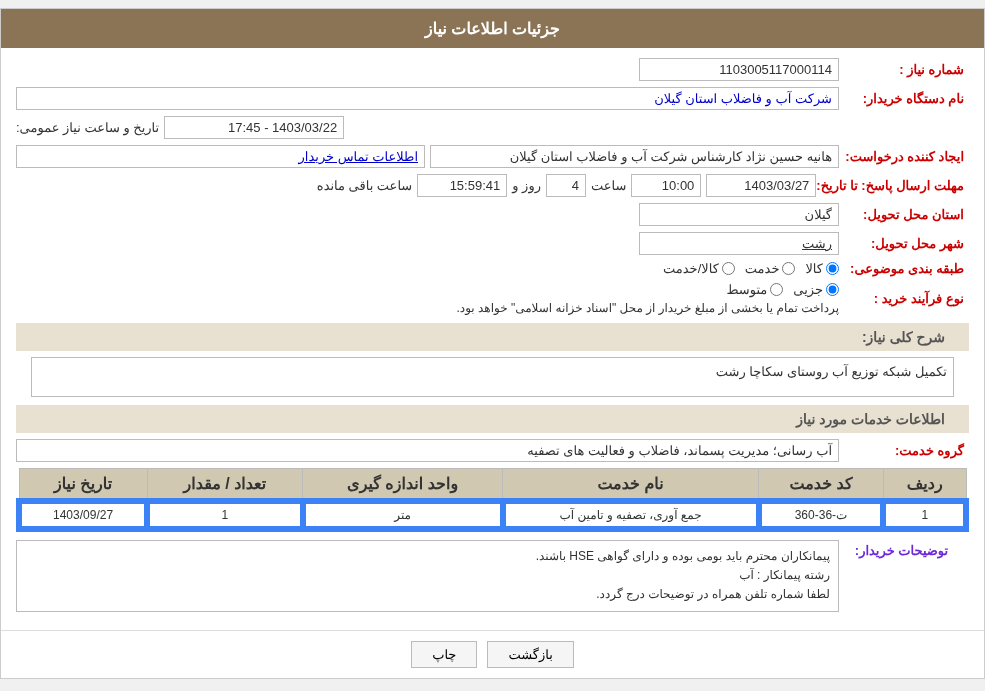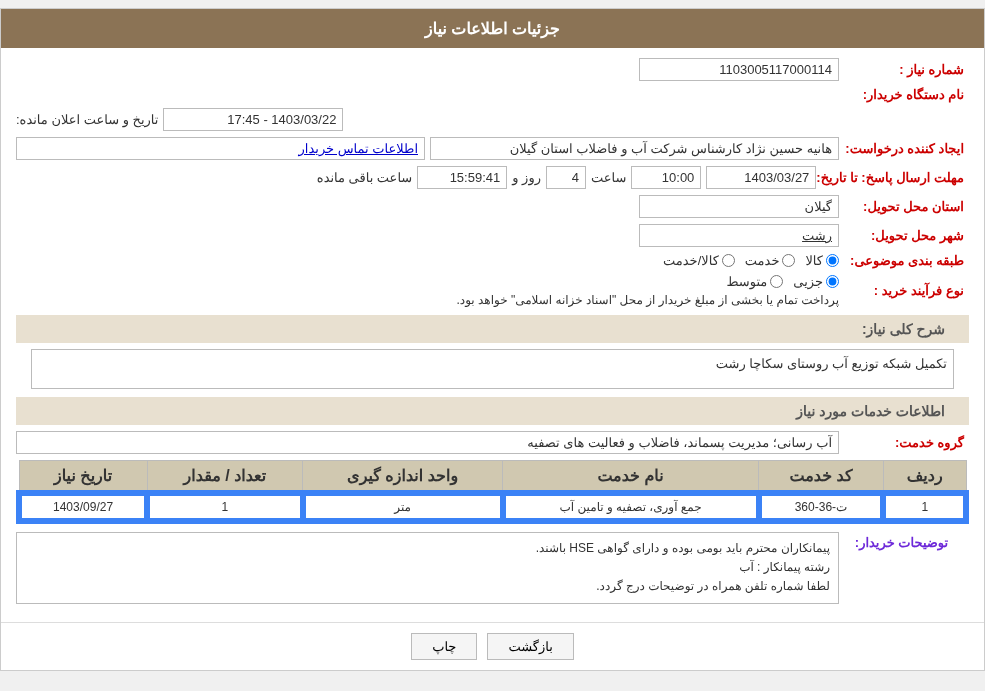--- a/index.html
+++ b/index.html
@@ -177,26 +177,27 @@
   <div class="content">
 
     <div class="row">
       <span class="label">شماره نیاز :</span>
       <div class="field-box" style="max-width:200px;">1103005117000114</div>
       <span style="flex:1;"></span>
     </div>
 
     <div class="row">
       <span class="label">نام دستگاه خریدار:</span>
+      <div class="field-box blue-text" style="flex:1;">شرکت آب و فاضلاب استان گیلان</div>
     </div>
 
     <div class="row">
       <div style="flex:1; display:flex; align-items:center; gap:5px; justify-content:flex-end;">
         <div class="field-box" style="max-width:180px;">1403/03/22 - 17:45</div>
-        <span>تاریخ و ساعت اعلان مانده:</span>
+        <span>تاریخ و ساعت نیاز عمومی:</span>
       </div>
     </div>
 
     <div class="row">
       <span class="label">ایجاد کننده درخواست:</span>
       <div style="flex:1; display:flex; align-items:center; gap:5px;">
         <div class="field-box" style="flex:1;">هانیه حسین نژاد کارشناس شرکت آب و فاضلاب استان گیلان</div>
         <span class="field-box link-text" style="min-width:120px; cursor:pointer;">اطلاعات تماس خریدار</span>
       </div>
     </div>

